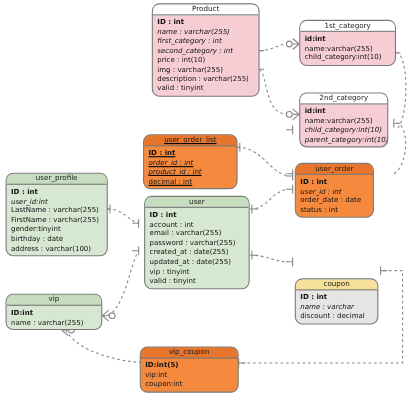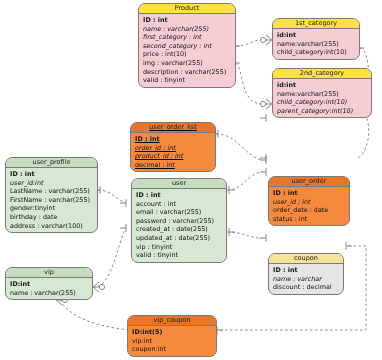--- a/index.html
+++ b/index.html
@@ -38,21 +38,21 @@
     font-size:6.4px;
     line-height:8.6px;
     white-space:nowrap;
     color:#111;
   }
   .attr.pk{font-weight:bold;}
   .attr.fk{font-style:italic;}
 
   
   .pink  {background:#f7cdd4;}
-  .pink   .title{background:#fde047;}
+  .pink   .title{background:#ffffff;}
   .orange{background:#f58a3f;}
   .orange .title{background:#e8752c;}
   .green {background:#d7e8d2;}
   .green  .title{background:#c6ddc0;}
   .yellow{background:#e5e5e5;margin-top:35px;}
   .yellow .title{background:#f6e09a;}
 </style>
 </head>
 <body>
 
@@ -141,39 +141,39 @@
         </div>
       </div>
       <div class="entity pink" style="left: 272px; top: 18px; width: 88px;">
         <div class="title">1st_category</div>
         <div class="attrs">
           <div class="attr pk">id:int</div>
           <div class="attr ">name:varchar(255)</div>
           <div class="attr ">child_category:int(10)</div>
         </div>
       </div>
-      <div class="entity pink" style="left: 272px; top: 68px; width: 100px;">
+      <div class="entity pink" style="left: 272px; top: 84px; width: 81px;">
         <div class="title">2nd_category</div>
         <div class="attrs">
           <div class="attr pk">id:int</div>
           <div class="attr ">name:varchar(255)</div>
           <div class="attr fk">child_category:int(10)</div>
           <div class="attr fk">parent_category:int(10)</div>
         </div>
       </div>
       <div class="entity orange" style="left: 130px; top: 122px; width: 86px; text-decoration: underline;">
         <div class="title">user_order_list</div>
         <div class="attrs">
           <div class="attr pk">ID : int</div>
           <div class="attr fk">order_id : int</div>
           <div class="attr fk">product_id : int</div>
           <div class="attr ">decimal : int</div>
         </div>
       </div>
-      <div class="entity orange" style="left: 268px; top: 148px; width: 82px; margin-top: 28px;">
+      <div class="entity orange" style="left: 268px; top: 148px; width: 72px;">
         <div class="title">user_order</div>
         <div class="attrs">
           <div class="attr pk">ID : int</div>
           <div class="attr fk">user_id : int</div>
           <div class="attr ">order_date : date</div>
           <div class="attr ">status : int</div>
         </div>
       </div>
       <div class="entity yellow" style="left: 268px; top: 218px; width: 76px;">
         <div class="title">coupon</div>

